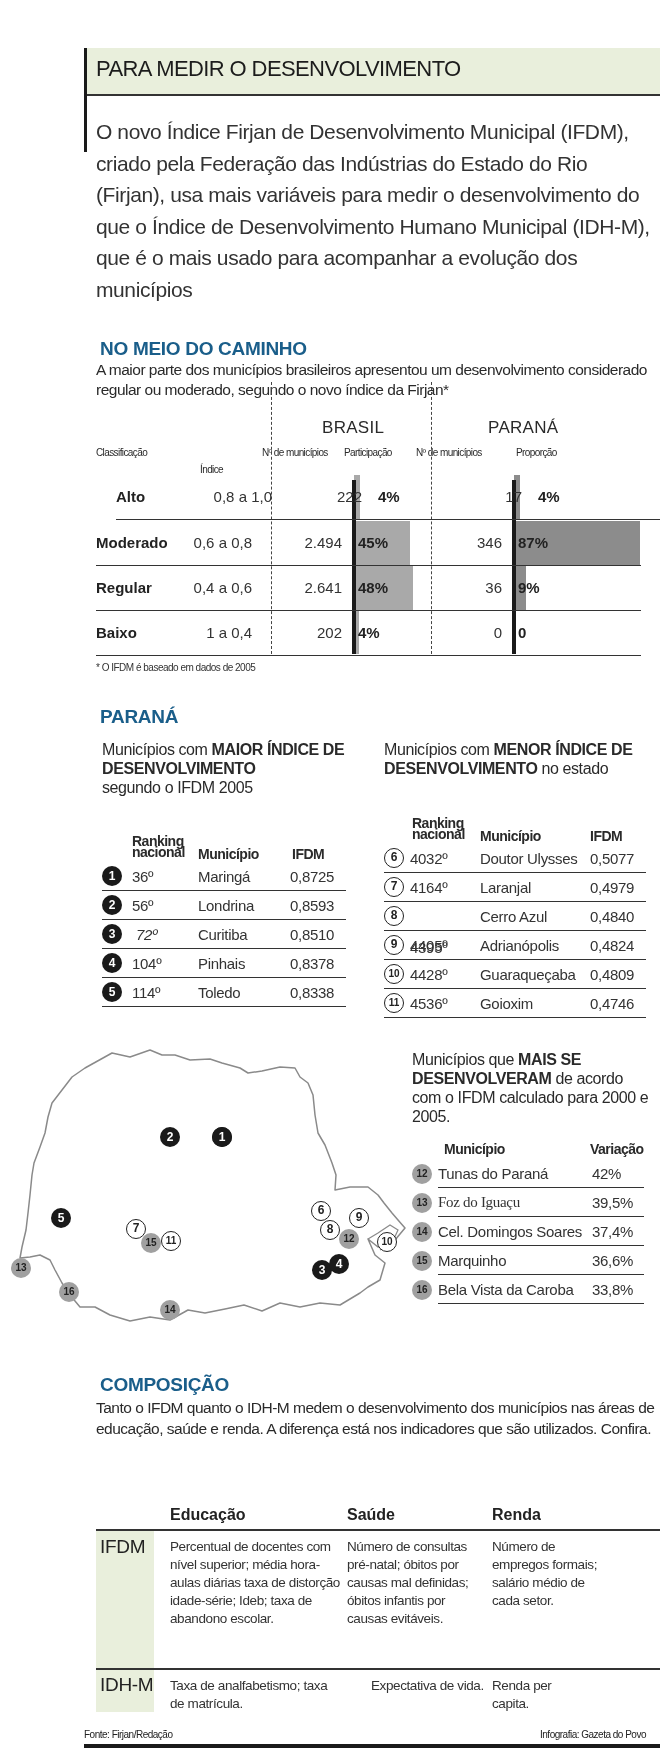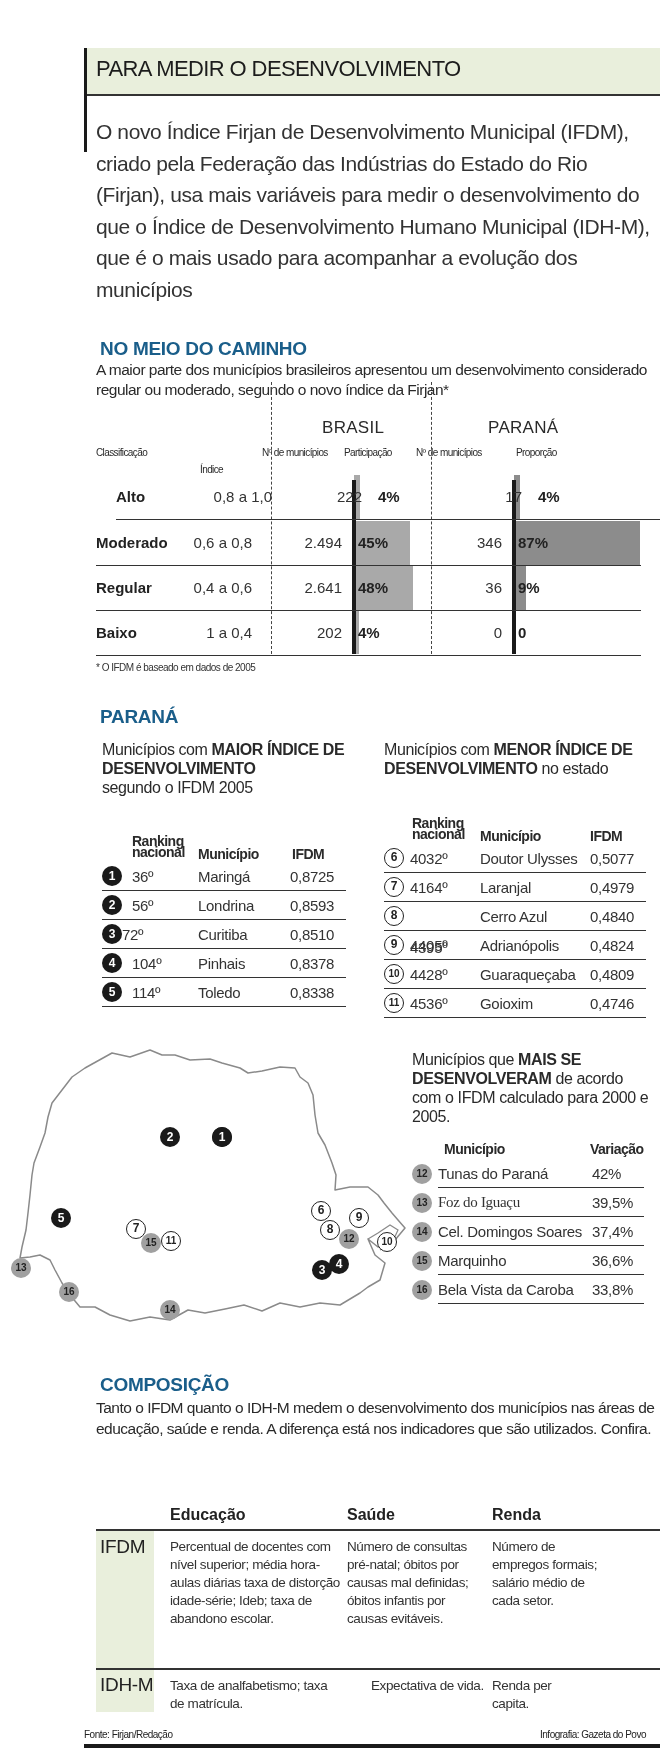--- a/index.html
+++ b/index.html
@@ -152,21 +152,21 @@
 </div>
 <div class="rk-row" style="left:102px; top:892px; width:244px;">
   <span class="badge badge-black" style="left:0; top:3px;">2</span>
   <span class="rk-cell" style="left:30px;">56º</span>
   <span class="rk-cell" style="left:96px;">Londrina</span>
   <span class="rk-cell" style="left:188px;">0,8593</span>
   <div class="hl"></div>
 </div>
 <div class="rk-row" style="left:102px; top:921px; width:244px;">
   <span class="badge badge-black" style="left:0; top:3px;">3</span>
-  <span class="rk-cell" style="left:20px;">72º</span>
+  <span class="rk-cell" style="left:34px;font-style:italic;">72º</span>
   <span class="rk-cell" style="left:96px;">Curitiba</span>
   <span class="rk-cell" style="left:188px;">0,8510</span>
   <div class="hl"></div>
 </div>
 <div class="rk-row" style="left:102px; top:950px; width:244px;">
   <span class="badge badge-black" style="left:0; top:3px;">4</span>
   <span class="rk-cell" style="left:30px;">104º</span>
   <span class="rk-cell" style="left:96px;">Pinhais</span>
   <span class="rk-cell" style="left:188px;">0,8378</span>
   <div class="hl"></div>

